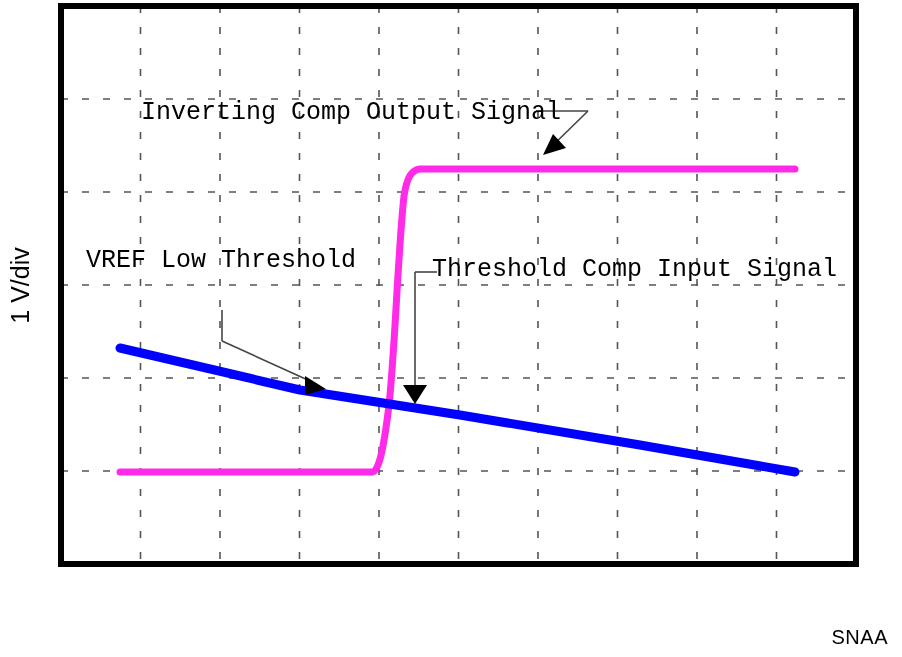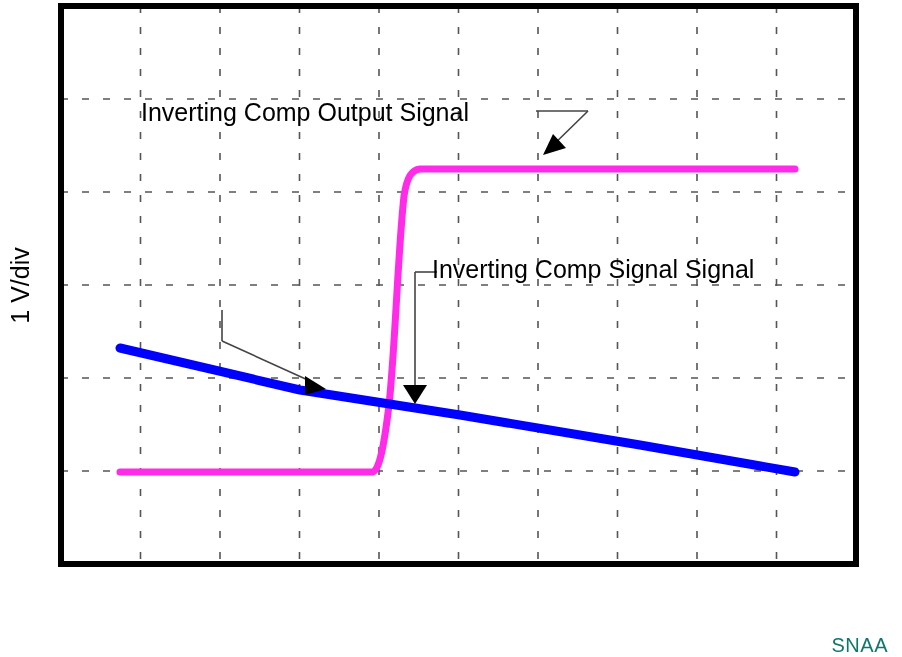--- a/index.html
+++ b/index.html
@@ -44,30 +44,31 @@
   }
   #x-axis-label {
     left: 61px;
     top: 585px;
     width: 795px;
     text-align: center;
   }
   #watermark {
     position: absolute;
     right: 14px;
-    bottom: 0;
-    color: #0f766e;
+    bottom: 8px;
+    color: #000000;
     font-size: 20px;
     letter-spacing: 0.5px;
   }
   .annot {
     position: absolute;
     color: #000000;
     font-size: 25px;
     white-space: nowrap;
+    font-family: Liberation Mono, monospace;
   }
   #annot-output { left: 141px; top: 98px; }
   #annot-vref   { left: 86px;  top: 246px; }
   #annot-input  { left: 432px; top: 255px; }
   svg { display: block; }
 </style>
 </head>
 <body>
 
 <div id="figure">
@@ -117,22 +118,23 @@
       <line x1="415" y1="272" x2="437" y2="272" stroke="#444444" stroke-width="1.6"></line>
       <line x1="415" y1="272" x2="415" y2="385" stroke="#444444" stroke-width="1.6"></line>
       <polygon points="403,385 427,385 415,404" fill="#000000"></polygon>
     </g>
 
     <rect x="61" y="6" width="795" height="558" fill="none" stroke="#000000" stroke-width="6"></rect>
   </svg>
 
   <div class="annot" id="annot-output">Inverting Comp Output Signal</div>
 
+  <div class="annot" id="annot-vref">VREF Low Threshold</div>
 
-  <div class="annot" id="annot-input">Inverting Comp Signal Signal</div>
+  <div class="annot" id="annot-input">Threshold Comp Input Signal</div>
 
   <div class="axis-label" id="y-axis-label">
     <span>1 V/div</span>
   </div>
 
 
   <div id="watermark">SNAA</div>
 
 </div>
 

